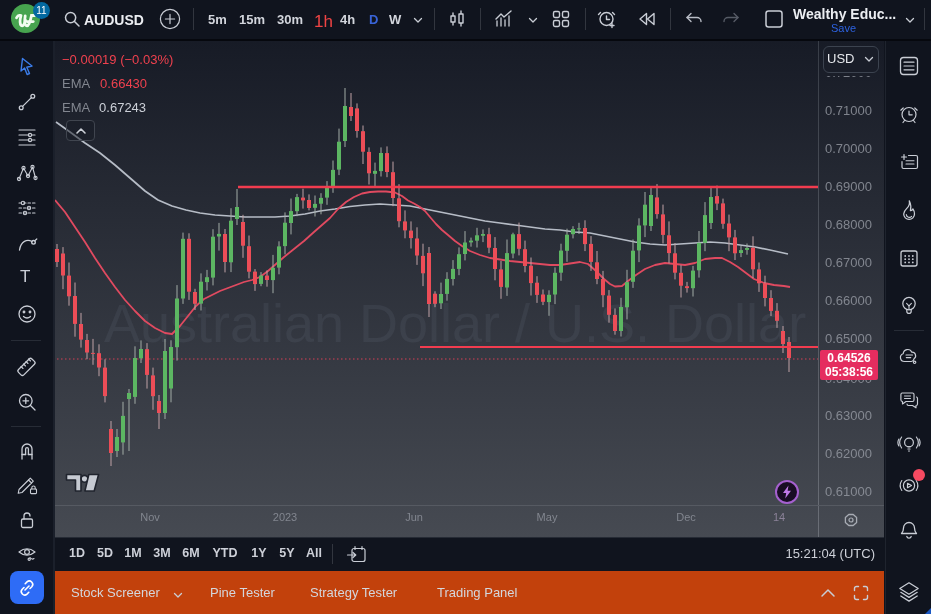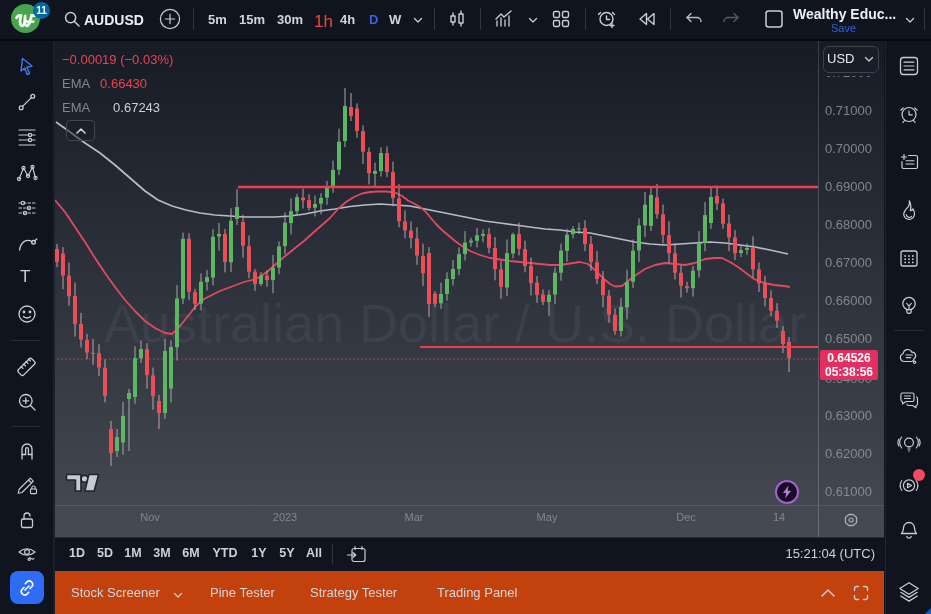--- a/index.html
+++ b/index.html
@@ -285,27 +285,27 @@
 <div style="position:absolute;left:806px;top:10px"><svg width="16" height="16" viewBox="0 0 16 16" fill="none" stroke="#c9cdd5" stroke-width="1.4" stroke-linecap="round" stroke-linejoin="round" xmlns="http://www.w3.org/2000/svg">
         <path d="M4.5,6.5 L8,10 L11.5,6.5" stroke-width="1.3"></path>
       </svg></div>
 <div style="position:absolute;left:765px;top:309px;width:58px;height:30px;background:#e52d5f;border-radius:2px;color:#fff;font-size:12px;font-weight:bold;text-align:center;line-height:1.17;padding-top:1px;box-sizing:border-box">0.64526<br>05:38:56</div>
 <div style="position:absolute;left:788px;top:471px"><svg width="16" height="16" viewBox="0 0 16 16" fill="none" stroke="#a8acb4" stroke-width="1.4" stroke-linecap="round" stroke-linejoin="round" xmlns="http://www.w3.org/2000/svg">
         <path d="M5.8,2.5 h4.4 l3.4,3 v5 l-3.4,3 h-4.4 l-3.4,-3 v-5 z" stroke-width="1.3"></path>
         <circle cx="8" cy="8" r="2" stroke-width="1.2"></circle>
       </svg></div>
 <div style="position:absolute;left:95px;top:470px;transform:translateX(-50%);font-size:11px;color:#82868f">Nov</div>
 <div style="position:absolute;left:230px;top:470px;transform:translateX(-50%);font-size:11px;color:#82868f">2023</div>
-<div style="position:absolute;left:359px;top:470px;transform:translateX(-50%);font-size:11px;color:#82868f">Mar</div>
+<div style="position:absolute;left:359px;top:470px;transform:translateX(-50%);font-size:11px;color:#82868f">Jun</div>
 <div style="position:absolute;left:492px;top:470px;transform:translateX(-50%);font-size:11px;color:#82868f">May</div>
 <div style="position:absolute;left:631px;top:470px;transform:translateX(-50%);font-size:11px;color:#82868f">Dec</div>
 <div style="position:absolute;left:724px;top:470px;transform:translateX(-50%);font-size:11px;color:#8b8298">14</div>
 <div style="position:absolute;left:7px;top:11px;font-size:13px;color:#ef414e">−0.00019 (−0.03%)</div>
 <div style="position:absolute;left:7px;top:35px;font-size:13px;color:#82868f">EMA <span style="color:#ef414e;margin-left:7px">0.66430</span></div>
-<div style="position:absolute;left:7px;top:59px;font-size:13px;color:#82868f">EMA <span style="color:#ccd0d8;margin-left:20px">0.67243</span></div>
+<div style="position:absolute;left:7px;top:59px;font-size:13px;color:#82868f">EMA <span style="color:#ccd0d8;margin-left:6px">0.67243</span></div>
 <div style="position:absolute;left:11px;top:79px;width:27px;height:19px;border:1px solid #40454f;border-radius:4px;background:rgba(23,27,38,0.5);display:flex;align-items:center;justify-content:center">
       <svg width="12" height="8" viewBox="0 0 12 8" fill="none" stroke="#c9cdd5" stroke-width="1.4" stroke-linecap="round" stroke-linejoin="round" xmlns="http://www.w3.org/2000/svg">
         <path d="M2,6 L6,2 L10,6" stroke-width="1.6" stroke="#cdd1d8"></path>
       </svg>
     </div>
 <div style="position:absolute;left:720px;top:439px;width:24px;height:24px;border-radius:50%;background:#190d24;border:2px solid #a560cf;box-sizing:border-box;display:flex;align-items:center;justify-content:center">
 <svg width="12" height="14" viewBox="0 0 12 14" xmlns="http://www.w3.org/2000/svg">
         <path d="M7.5,0.5 L2,8 H5.2 L4.2,13.5 L10,5.8 H6.6 z" fill="#c07ae8"></path>
       </svg>
     </div>
@@ -314,21 +314,21 @@
 <div style="position:absolute;left:0;top:0;width:931px;height:39px;background:#10141e;border-bottom:2px solid #06080e">
 <div style="position:absolute;left:11px;top:4px;width:29px;height:29px;border-radius:50%;background:#47a44f;overflow:hidden">
 <svg width="29" height="29" viewBox="0 0 29 29" xmlns="http://www.w3.org/2000/svg">
         <g stroke="#f2fcf0" stroke-width="2.8" fill="none" stroke-linecap="round">
           <path d="M5.5,13.8 q1.6,-3 3.4,-2.4"></path>
           <path d="M10,11.5 q-2,7.5 0.2,10 q2.2,1.8 4.4,-5.2"></path>
           <path d="M14.2,12 q-1.4,8.5 1.3,9.7 q2.8,0.8 5,-10.2 l3.6,0"></path>
           <path d="M16.2,17.6 l6,0"></path>
         </g>
       </svg></div>
-<div style="position:absolute;left:33px;top:2px;width:17px;height:17px;border-radius:50%;background:#0369a1;color:#fff;font-size:10px;font-weight:bold;display:flex;align-items:center;justify-content:center">11</div>
+<div style="position:absolute;left:33px;top:2px;width:17px;height:17px;border-radius:50%;background:#0369a1;color:#fff;font-size:10px;font-weight:normal;display:flex;align-items:center;justify-content:center">11</div>
 <div style="position:absolute;left:62px;top:9px"><svg width="20" height="20" viewBox="0 0 20 20" fill="none" stroke="#c9cdd5" stroke-width="1.4" stroke-linecap="round" stroke-linejoin="round" xmlns="http://www.w3.org/2000/svg">
         <circle cx="8.6" cy="8.6" r="5.1" stroke-width="1.5"></circle>
         <path d="M12.5,12.5 L17,17" stroke-width="1.5"></path>
       </svg></div>
 <div style="position:absolute;left:84px;top:12px;font-size:14px;font-weight:bold;color:#eceef2">AUDUSD</div>
 <div style="position:absolute;left:157px;top:6px"><svg width="26" height="26" viewBox="0 0 26 26" fill="none" stroke="#c9cdd5" stroke-width="1.4" stroke-linecap="round" stroke-linejoin="round" xmlns="http://www.w3.org/2000/svg">
         <circle cx="13" cy="13" r="9.6" stroke-width="1.2"></circle>
         <path d="M13,8.4 v9.2 M8.4,13 h9.2" stroke-width="1.2"></path>
       </svg></div>
 <div style="position:absolute;left:193px;top:8px;width:1px;height:22px;background:#32363f"></div>

